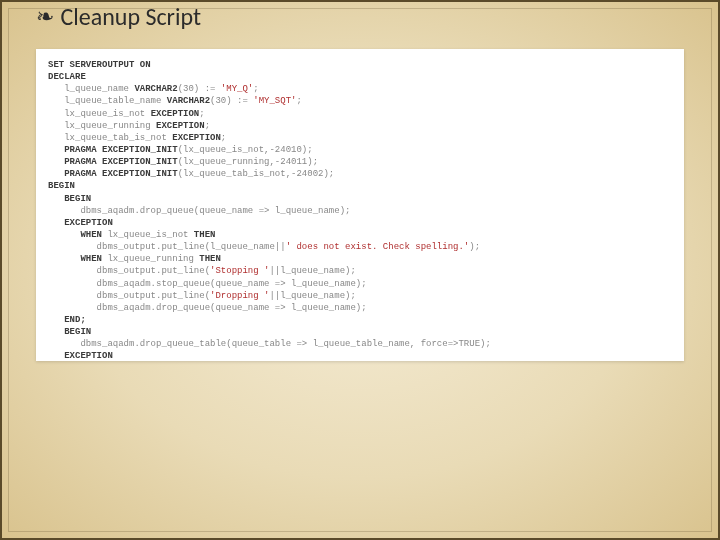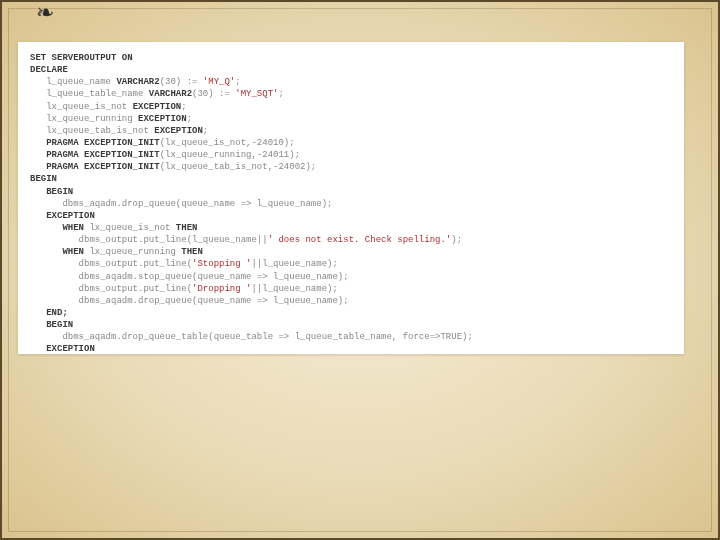--- a/index.html
+++ b/index.html
@@ -46,21 +46,21 @@
     font-family: Calibri, Candara, 'Segoe UI', sans-serif;
   }
   .bullet {
     font-family: Georgia, serif;
     font-size: 22px;
     line-height: 1;
     color: #2b2b2b;
   }
   .code-box {
     background: #ffffff;
-    margin: 0 34px 24px 16px;
+    margin: 0 34px 24px 34px;
     padding: 10px 12px 24px 12px;
     box-sizing: border-box;
     height: 312px;
     box-shadow: 0 1px 3px rgba(0,0,0,0.15);
     overflow: hidden;
   }
   .code-box pre {
     margin: 0;
     font-family: 'Courier New', Courier, monospace;
     font-size: 9px;
@@ -76,20 +76,21 @@
     color: #b03030;
   }
 </style>
 </head>
 <body>
 
 <div class="slide">
 
   <div class="bullet-row">
     <span class="bullet">❧</span>
+    <span>Cleanup Script</span>
   </div>
 
   <div class="code-box">
 <pre><b>SET SERVEROUTPUT ON</b>
 <b>DECLARE</b>
 <span>   l_queue_name </span><b>VARCHAR2</b><span>(30) := </span><span class="str">'MY_Q'</span><span>;</span>
 <span>   l_queue_table_name </span><b>VARCHAR2</b><span>(30) := </span><span class="str">'MY_SQT'</span><span>;</span>
 <span>   lx_queue_is_not </span><b>EXCEPTION</b><span>;</span>
 <span>   lx_queue_running </span><b>EXCEPTION</b><span>;</span>
 <span>   lx_queue_tab_is_not </span><b>EXCEPTION</b><span>;</span>

